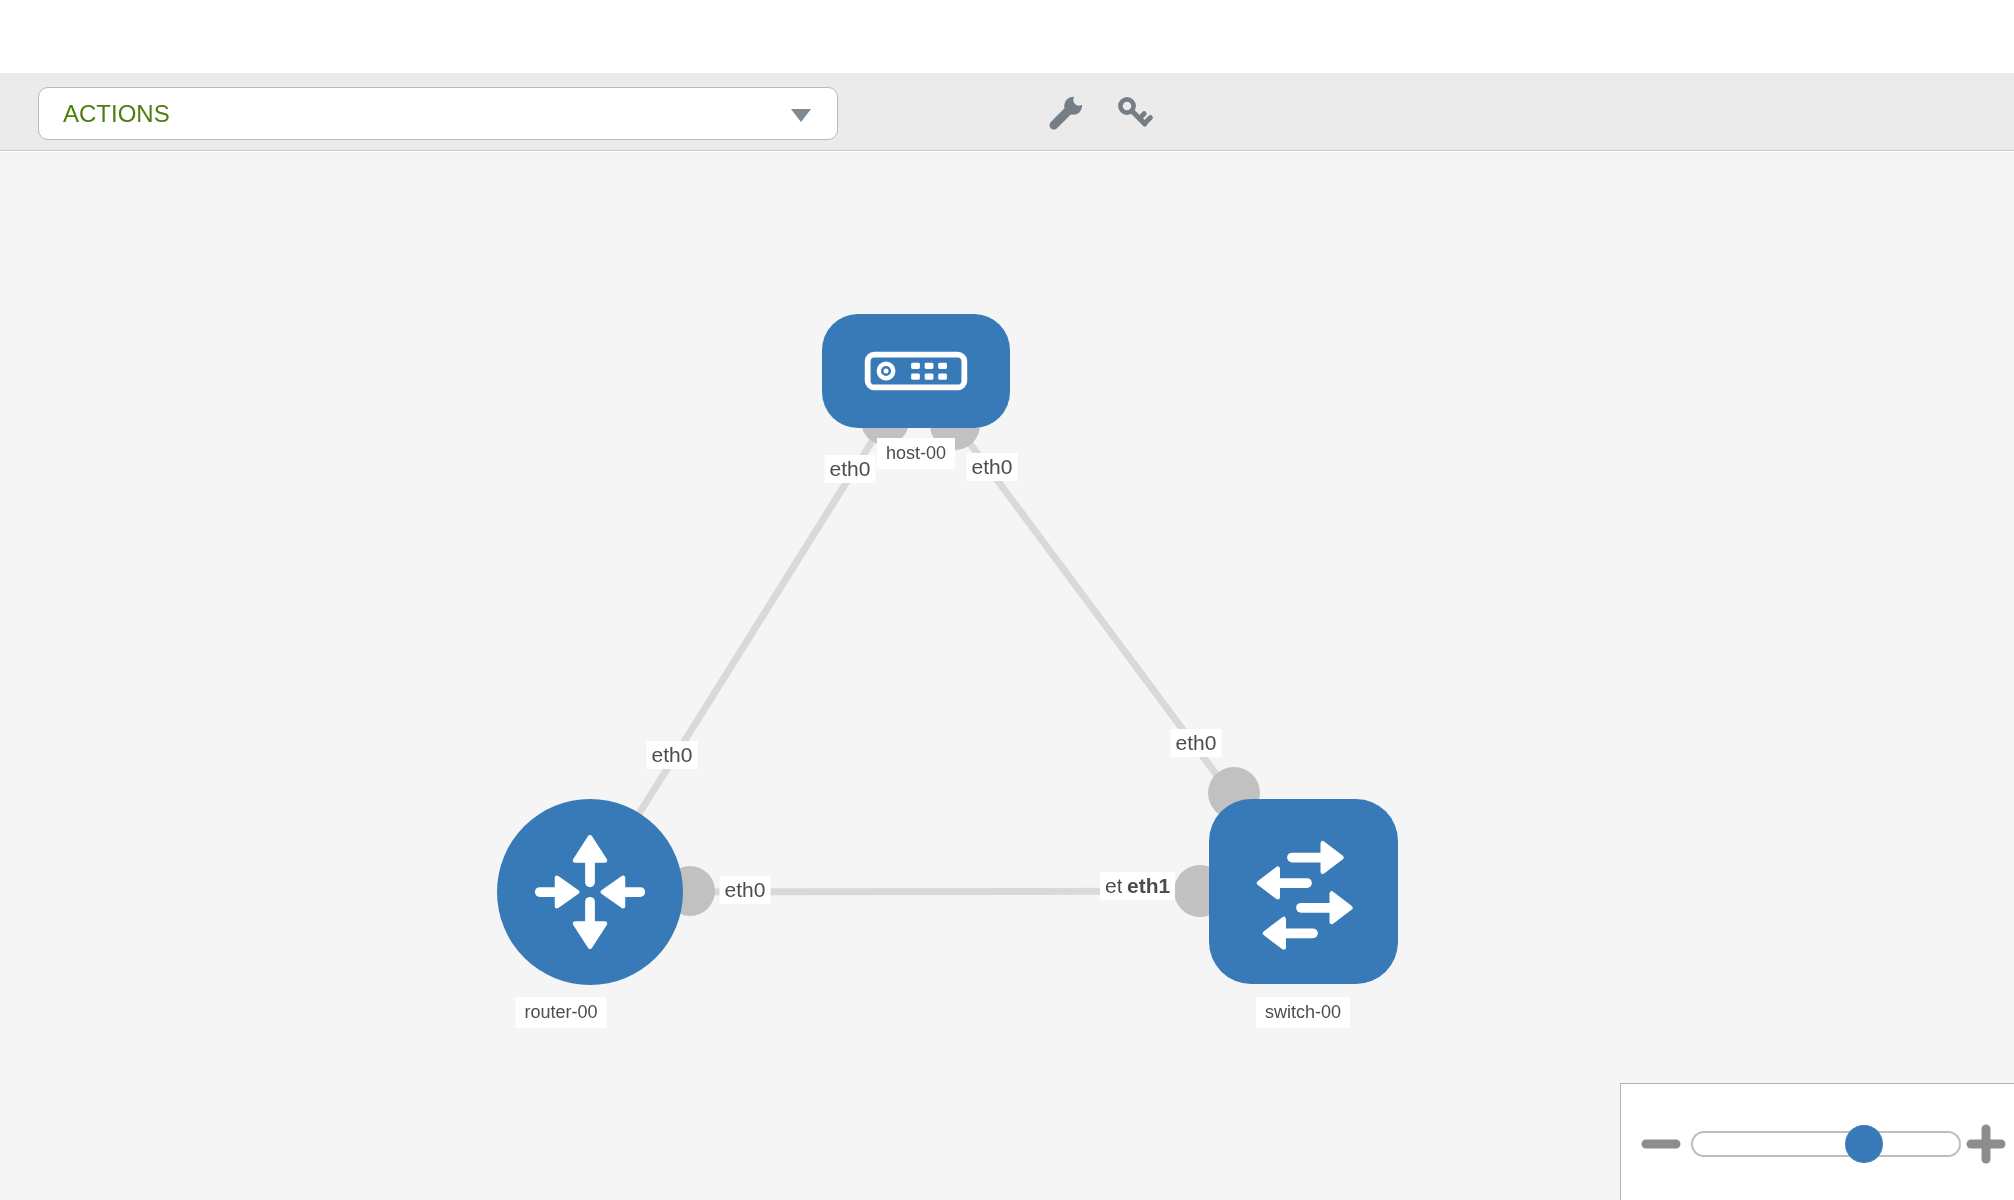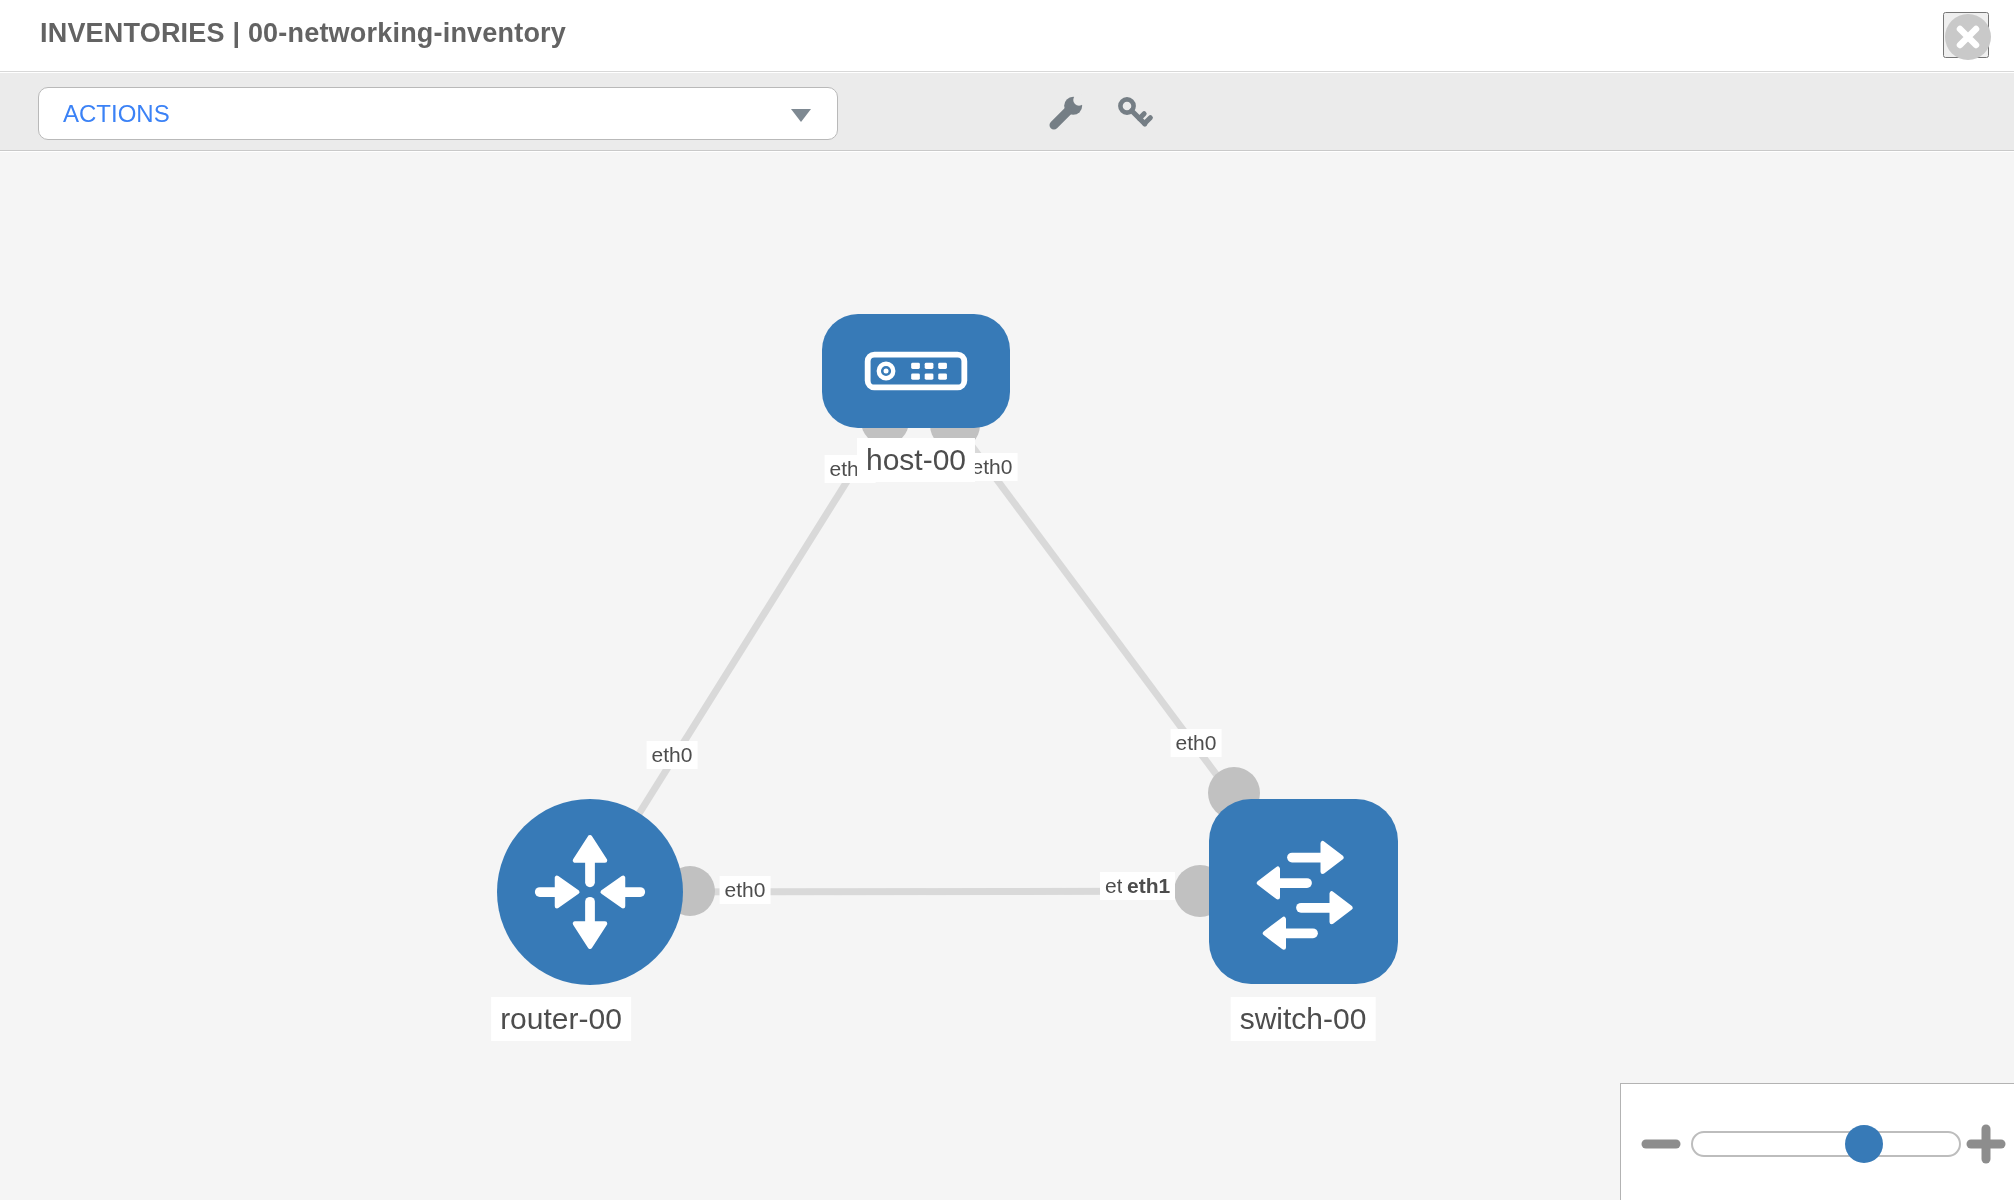--- a/index.html
+++ b/index.html
@@ -19,21 +19,21 @@
     border-bottom:1px solid #d8d8d8;}
   .page-title{position:absolute;left:40px;top:18px;font-size:27px;font-weight:bold;
     color:#636363;letter-spacing:.2px;}
   .close-btn{position:absolute;right:25px;top:12px;width:46px;height:46px;cursor:pointer;}
 
   
   .toolbar{position:absolute;left:0;top:73px;width:100%;height:78px;
     background:var(--toolbar-bg);border-bottom:1px solid #c9c9c9;}
   .select-box{position:absolute;top:14px;height:53px;background:#fff;
     border:1px solid #b9b9b9;border-radius:10px;display:flex;align-items:center;
-    padding:0 24px;font-size:24px;color:#3b82f6;cursor:pointer;}
+    padding:0 24px;font-size:24px;color:#4d7c0f;cursor:pointer;}
   .select-actions{left:38px;width:800px;}
   .select-search{left:1181px;width:794px;color:#9a9a9a;}
   .caret{position:absolute;right:26px;top:50%;margin-top:-5px;width:0;height:0;
     border-left:10px solid transparent;border-right:10px solid transparent;
     border-top:13px solid #7e8992;}
   .tool-btn{position:absolute;top:18px;width:44px;height:44px;background:none;border:none;cursor:pointer;}
   .tool-wrench{left:1044px;}
   .tool-key{left:1112px;}
   .slate-fill{fill:#757e85;}
   .slate-stroke{stroke:#757e85;fill:none;}
@@ -48,21 +48,21 @@
     justify-content:center;cursor:pointer;}
   .node-host{left:822px;top:162px;width:188px;height:114px;border-radius:36px;}
   .node-router{left:497px;top:647px;width:186px;height:186px;border-radius:50%;}
   .node-switch{left:1209px;top:647px;width:189px;height:185px;border-radius:42px;}
   .arrow-white line{stroke:#fff;stroke-width:13;stroke-linecap:round;}
   .arrow-white polygon{fill:#fff;stroke:#fff;stroke-width:6;stroke-linejoin:round;}
   .host-glyph .o{stroke:#fff;fill:none;}
   .host-glyph .f{fill:#fff;}
 
   .chip{position:absolute;background:#fff;color:#4d4d4d;white-space:nowrap;}
-  .chip-name{font-size:30px;padding:5px 9px;transform:translateX(-50%);}
+  .chip-name{font-size:18px;padding:5px 9px;transform:translateX(-50%);}
   .chip-if{font-size:21px;padding:2px 5px;transform:translateX(-50%);}
   .chip-if-abs{font-size:21px;padding:2px 5px;}
 
   
   .zoom-panel{position:absolute;left:1620px;top:1083px;width:400px;height:120px;
     background:#fff;border:1px solid #b3b3b3;}
   .zoom-level{position:absolute;left:0;top:8px;width:394px;text-align:center;
     font-size:24px;color:#3a3a3a;}
   .zoom-btn{position:absolute;background:none;border:none;cursor:pointer;width:44px;height:44px;top:38px;}
   .zoom-out{left:18px;}
@@ -71,29 +71,20 @@
   .slider-track{position:absolute;left:70px;top:47px;width:270px;height:26px;
     background:#fff;border:2px solid #bdbdbd;border-radius:14px;cursor:pointer;}
   .slider-thumb{position:absolute;left:224px;top:41px;width:38px;height:38px;
     border-radius:50%;background:var(--node-blue);cursor:grab;}
 </style>
 </head>
 <body>
 
 <div class="page">
 
-  <div class="header">
-    <div class="page-title">INVENTORIES | 00-networking-inventory</div>
-    <button class="close-btn">
-      <svg width="46" height="46" viewBox="0 0 46 46">
-        <circle cx="23" cy="23" r="23" fill="#c9c9c9"></circle>
-        <path d="M15 15 L31 31 M31 15 L15 31" stroke="#fff" stroke-width="6.5" stroke-linecap="round" fill="none"></path>
-      </svg>
-    </button>
-  </div>
 
   <div class="toolbar">
     <div class="select-box select-actions">
       <span>ACTIONS</span>
       <span class="caret"></span>
     </div>
 
     <button class="tool-btn tool-wrench">
       <svg width="44" height="44" viewBox="0 0 40 40">
         <circle class="slate-fill" cx="26.5" cy="13.5" r="8.2"></circle>

